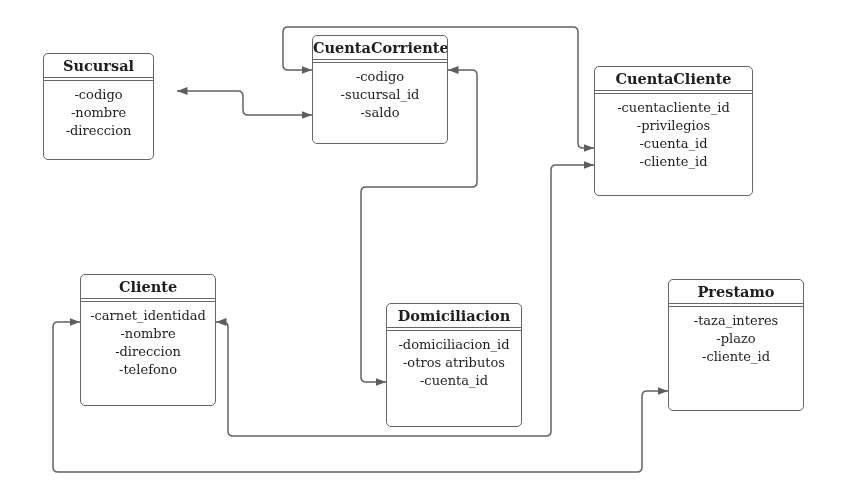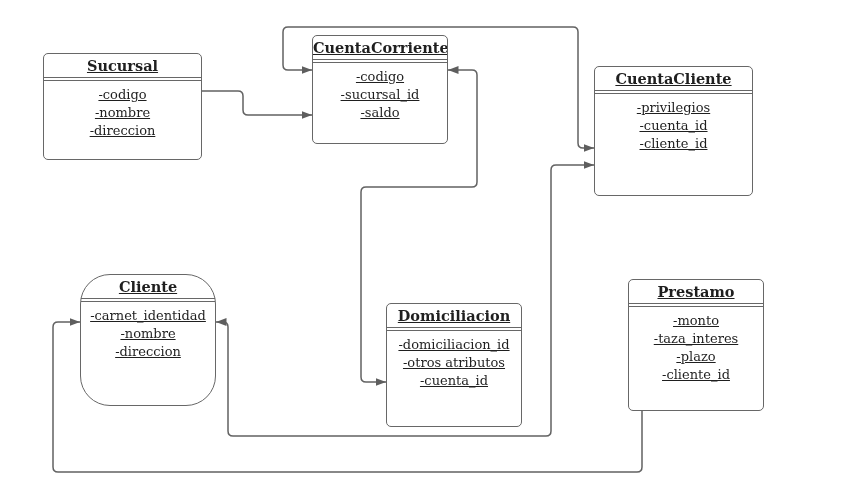--- a/index.html
+++ b/index.html
@@ -21,21 +21,20 @@
     left: 0; top: 0;
     width: 848px; height: 501px;
   }
   .entity {
     position: absolute;
     box-sizing: border-box;
     background: #ffffff;
     border: 1.5px solid #676767;
     border-radius: 5px;
     text-align: center;
-    text-decoration: underline;
   }
   .entity .hdr {
     height: 23px;
     line-height: 23px;
     font-weight: bold;
     font-size: 14.5px;
     white-space: nowrap;
     overflow: hidden;
   }
   .entity .sep {
@@ -44,26 +43,26 @@
     border-bottom: 1.5px solid #676767;
   }
   .entity .body {
     padding-top: 5px;
     font-size: 13px;
     line-height: 18px;
   }
   .entity .field {
     white-space: nowrap;
   }
-  #e-sucursal       { left: 43px;  top: 53px;  width: 159px; height: 107px; }
+  #e-sucursal       { left: 43px;  top: 53px;  width: 111px; height: 107px; }
   #e-cuentacorriente{ left: 312px; top: 35px;  width: 136px; height: 109px; }
   #e-cuentacliente  { left: 594px; top: 66px;  width: 159px; height: 130px; }
-  #e-cliente        { left: 80px;  top: 274px; width: 136px; height: 132px; border-radius: 30px; }
+  #e-cliente        { left: 80px;  top: 274px; width: 136px; height: 132px; }
   #e-domiciliacion  { left: 386px; top: 303px; width: 136px; height: 124px; }
-  #e-prestamo       { left: 628px; top: 279px; width: 136px; height: 132px; }
+  #e-prestamo       { left: 668px; top: 279px; width: 136px; height: 132px; }
 </style>
 </head>
 <body>
 
 <div id="diagram-canvas">
 
   <svg id="connector-layer" viewBox="0 0 848 501" xmlns="http://www.w3.org/2000/svg">
     <defs>
       <marker id="arrow" markerUnits="userSpaceOnUse" markerWidth="12" markerHeight="9" refX="10.5" refY="4" orient="auto-start-reverse">
         <path d="M0,0 L10.5,4 L0,8 Z" fill="#5e5e5e"></path>
@@ -95,50 +94,51 @@
       <div class="field">-codigo</div>
       <div class="field">-sucursal_id</div>
       <div class="field">-saldo</div>
     </div>
   </div>
 
   <div class="entity" id="e-cuentacliente">
     <div class="hdr">CuentaCliente</div>
     <div class="sep"></div>
     <div class="body">
+      <div class="field">-cuentacliente_id</div>
       <div class="field">-privilegios</div>
       <div class="field">-cuenta_id</div>
       <div class="field">-cliente_id</div>
     </div>
   </div>
 
   <div class="entity" id="e-cliente">
     <div class="hdr">Cliente</div>
     <div class="sep"></div>
     <div class="body">
       <div class="field">-carnet_identidad</div>
       <div class="field">-nombre</div>
       <div class="field">-direccion</div>
+      <div class="field">-telefono</div>
     </div>
   </div>
 
   <div class="entity" id="e-domiciliacion">
     <div class="hdr">Domiciliacion</div>
     <div class="sep"></div>
     <div class="body">
       <div class="field">-domiciliacion_id</div>
       <div class="field">-otros atributos</div>
       <div class="field">-cuenta_id</div>
     </div>
   </div>
 
   <div class="entity" id="e-prestamo">
     <div class="hdr">Prestamo</div>
     <div class="sep"></div>
     <div class="body">
-      <div class="field">-monto</div>
       <div class="field">-taza_interes</div>
       <div class="field">-plazo</div>
       <div class="field">-cliente_id</div>
     </div>
   </div>
 
 </div>
 
 </body></html>

